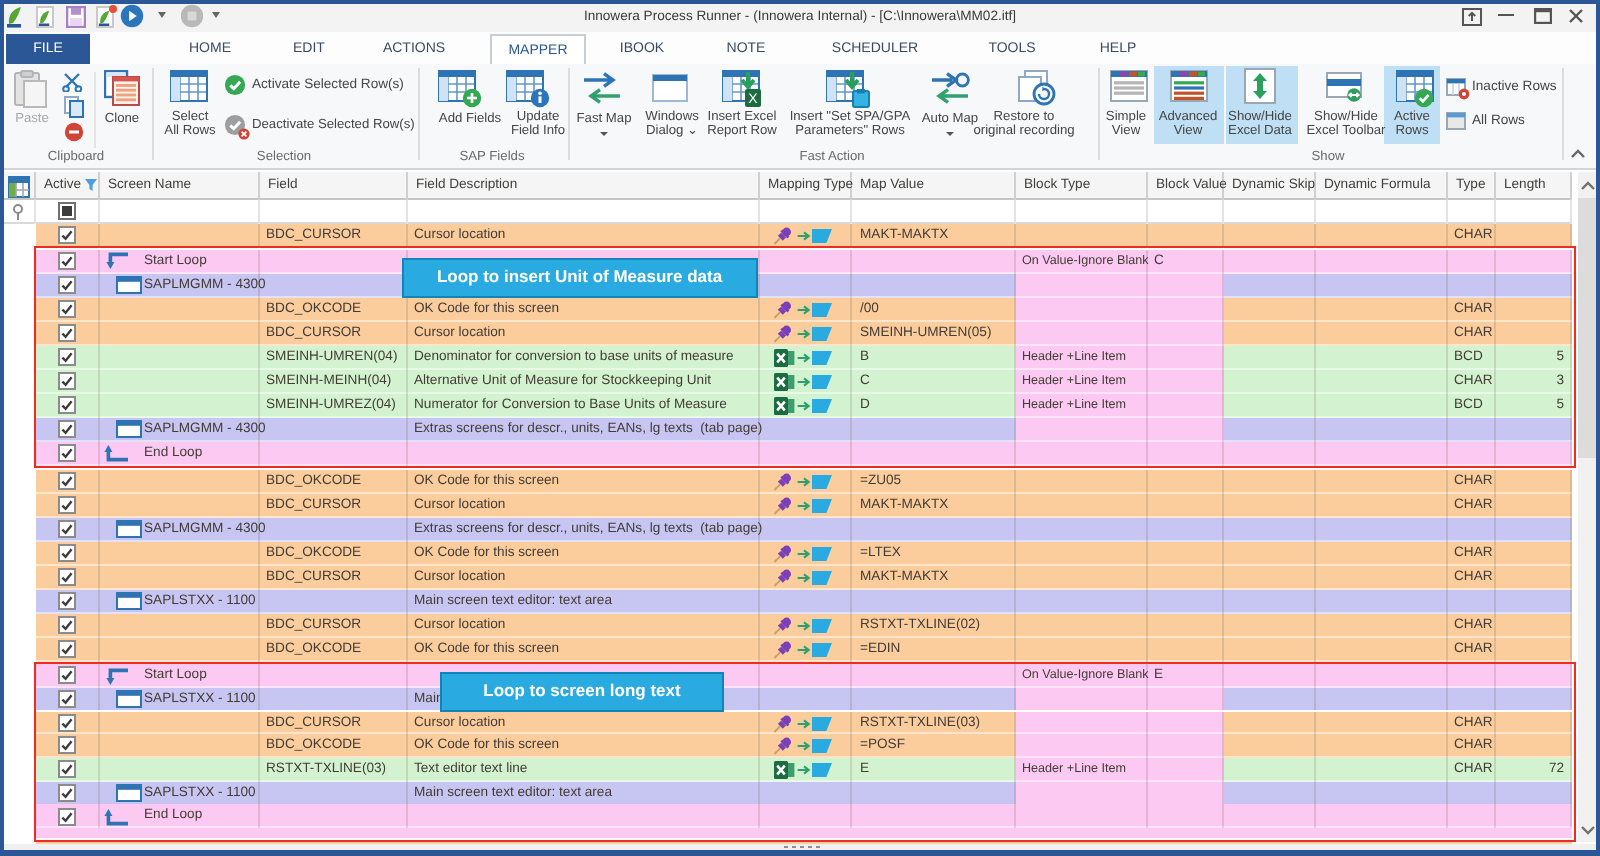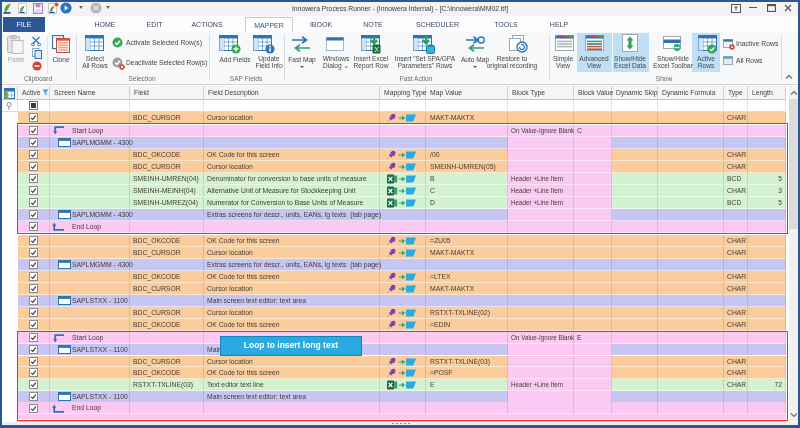--- a/index.html
+++ b/index.html
@@ -1060,21 +1060,22 @@
     </svg>
 <svg class="abs" style="left:52px;top:403.79999999999995px" width="13" height="9" viewBox="0 0 13 9">
       <path d="M2.2,3 V7.8 H12" stroke="#2e74b5" stroke-width="1.8" fill="none"></path>
       <path d="M0.2,4 L2.2,0.5 L4.2,4 Z" fill="#2e74b5"></path>
     </svg>
 <div class="cell" style="left:72px;top:402.29999999999995px;width:120px;line-height:11.7px">End Loop</div>
 <div class="abs" style="left:18px;top:413.99999999999994px;width:768px;height:5.000000000000057px;background:#fcc9f2"></div>
 <div class="abs" style="left:18px;top:420.6px;width:768px;height:1.4px;background:#fbcd9d"></div>
 <div class="abs" style="left:17px;top:123.3px;width:771px;height:111.19999999999997px;border:1.6px solid #ee2c1f"></div>
 <div class="abs" style="left:17px;top:330.5px;width:771px;height:90.10000000000002px;border:1.6px solid #ee2c1f"></div>
-<div class="abs" style="left:220px;top:336px;width:142px;height:20px;background:#29abe2;border:1.2px solid #0f85ba;color:#fff;font-weight:bold;font-size:8.5px;text-align:center;white-space:nowrap;overflow:hidden;line-height:17px">Loop to insert long text</div>
+<div class="abs" style="left:200.5px;top:129px;width:178.5px;height:20px;background:#29abe2;border:1.2px solid #0f85ba;color:#fff;font-weight:bold;font-size:8.5px;text-align:center;white-space:nowrap;overflow:hidden;line-height:17px">Loop to insert Unit of Measure data</div>
+<div class="abs" style="left:220px;top:336px;width:142px;height:20px;background:#29abe2;border:1.2px solid #0f85ba;color:#fff;font-weight:bold;font-size:8.5px;text-align:center;white-space:nowrap;overflow:hidden;line-height:17px">Loop to screen long text</div>
 <div class="abs" style="left:788.6px;top:85.5px;width:9.4px;height:335.5px;background:#f1f1f2"></div>
 <svg class="abs" style="left:789.5px;top:90px" width="8" height="6" viewBox="0 0 8 6">
       <path d="M1,4.5 L4,1.5 L7,4.5" stroke="#707070" stroke-width="1.2" fill="none"></path>
     </svg>
 <svg class="abs" style="left:789.5px;top:412px" width="8" height="6" viewBox="0 0 8 6">
       <path d="M1,1.5 L4,4.5 L7,1.5" stroke="#707070" stroke-width="1.2" fill="none"></path>
     </svg>
 <div class="abs" style="left:789px;top:99px;width:8.6px;height:130px;background:#dcdcdc"></div>
 <div class="abs" style="left:2px;top:422px;width:796px;height:3px;background:#f0f0f0"></div>
 <div class="abs" style="left:392px;top:422.6px;width:1.6px;height:1.6px;background:#8f8f8f;box-shadow:4px 0 #8f8f8f,8px 0 #8f8f8f,12px 0 #8f8f8f,16px 0 #8f8f8f"></div>

